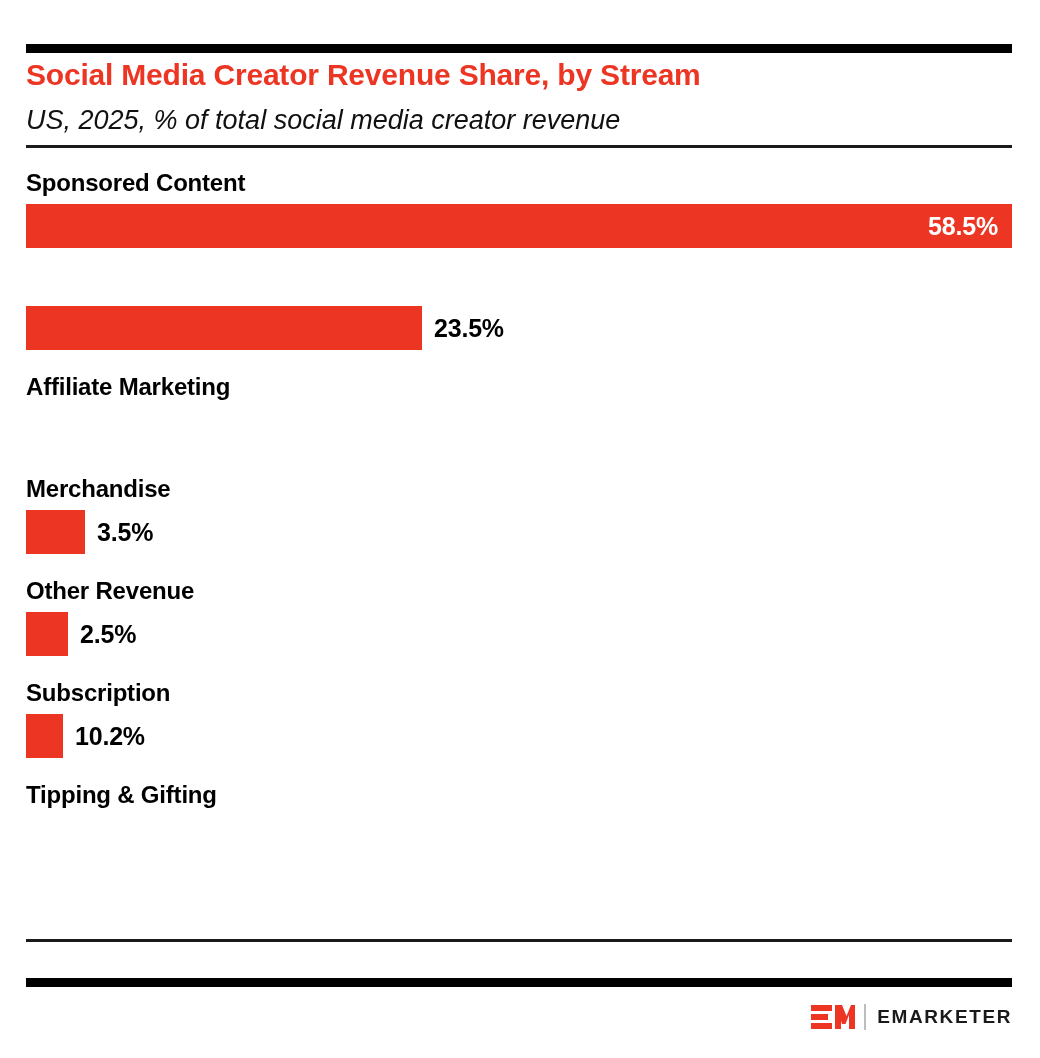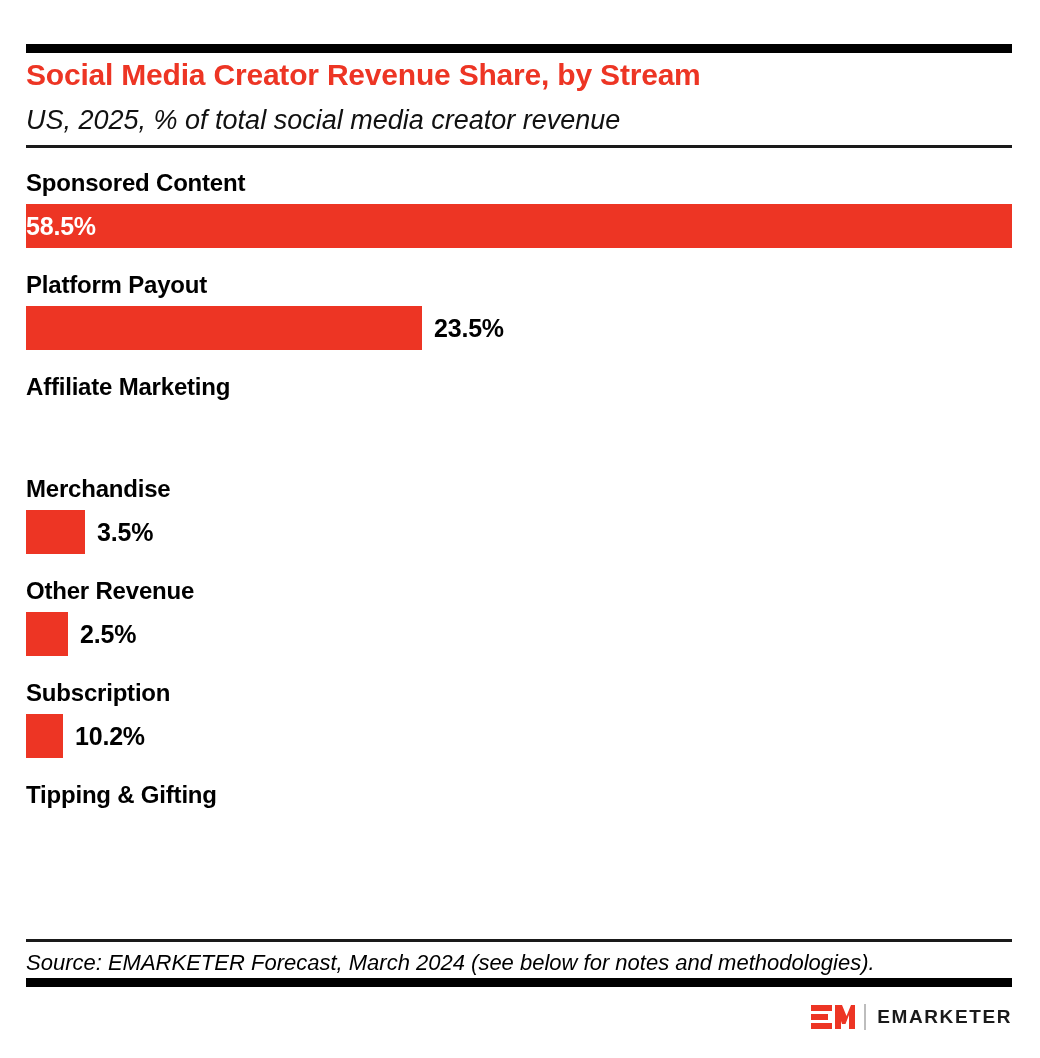--- a/index.html
+++ b/index.html
@@ -96,21 +96,21 @@
     display: flex;
     align-items: center;
     width: 986px;
   }
   .bar {
     height: 44px;
     background: #ED3524;
     flex: 0 0 auto;
     display: flex;
     align-items: center;
-    justify-content: flex-start;
+    justify-content: flex-end;
     box-sizing: border-box;
   }
   .bar.inside {
     padding-right: 14px;
   }
   .val {
     font-size: 25px;
     font-weight: 700;
     line-height: 44px;
     letter-spacing: -0.2px;
@@ -196,21 +196,20 @@
     <div class="chart" id="chart-rows">
         <div class="row">
           <div class="cat-label">Sponsored Content</div>
           <div class="bar-line">
             <div class="bar inside" style="width: 986px; background: rgb(237, 53, 36);">
               <span class="val inside-label">58.5%</span>
             </div>
           </div>
         </div>
         <div class="row">
-          <div class="cat-label">Platform Payout</div>
           <div class="bar-line">
             <div class="bar" style="width: 396px; background: rgb(237, 53, 36);"></div>
             <span class="val outside">23.5%</span>
           </div>
         </div>
         <div class="row">
           <div class="cat-label">Affiliate Marketing</div>
         </div>
         <div class="row">
           <div class="cat-label">Merchandise</div>
@@ -233,21 +232,20 @@
             <span class="val outside">10.2%</span>
           </div>
         </div>
         <div class="row">
           <div class="cat-label">Tipping &amp; Gifting</div>
         </div>
       </div>
 
     <div class="rule-src-top"></div>
 
-    <div class="source">Source: EMARKETER Forecast, March 2024 (see below for notes and methodologies).</div>
 
     <div class="rule-src-bot"></div>
 
     <div class="logo">
       <span class="logo-mark">
         <svg width="44" height="26" viewBox="0 0 44 26" xmlns="http://www.w3.org/2000/svg">
           <rect x="0" y="1" width="21" height="6" fill="#ED3524"></rect>
           <rect x="0" y="10" width="17" height="6" fill="#ED3524"></rect>
           <rect x="0" y="19" width="21" height="6" fill="#ED3524"></rect>
           <polygon points="24,25 24,1 31,1 35.5,12 40,1 44,1 44,25 38,25 38,11 34.5,20 31,20 30,17 30,25" fill="#ED3524"></polygon>

